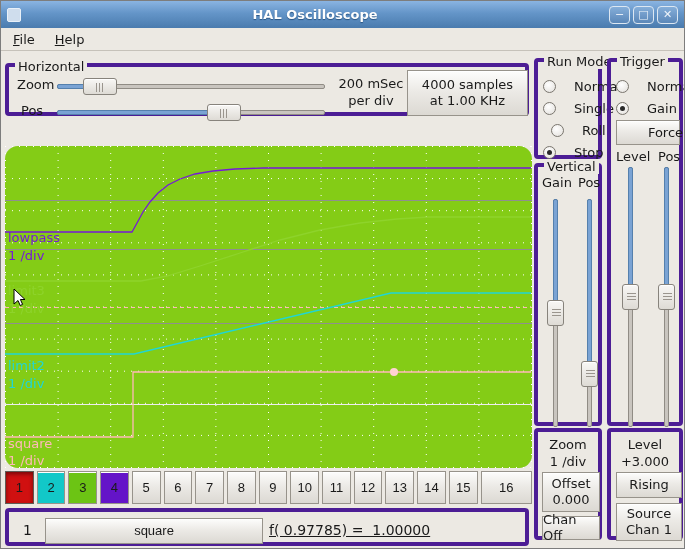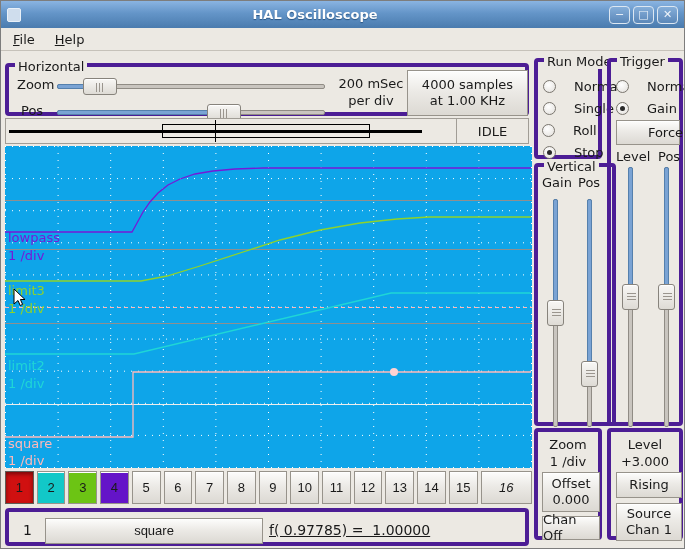--- a/index.html
+++ b/index.html
@@ -56,26 +56,26 @@
 
   
   .recstrip { position:absolute; left:4px; top:117px; width:524px; height:26px; border:1px solid #a19d96; display:flex; background:#ece9e3; }
   .recview { position:relative; flex:1; }
   .rec-line { position:absolute; left:3px; width:413px; top:11px; height:3px; background:#000; }
   .rec-window { position:absolute; left:156px; width:208px; top:5px; height:14px; border:1px solid #000; }
   .rec-tick { position:absolute; left:209px; top:1px; width:1px; height:22px; background:#000; }
   .idle-cell { width:72px; border-left:1px solid #a19d96; display:flex; align-items:center; justify-content:center; font-size:13px; }
 
   
-  .scope { position:absolute; left:4px; top:145px; width:527px; height:322px; background:#0ea5e9; }
+  .scope { position:absolute; left:4px; top:145px; width:527px; height:322px; background:#84cc16;border-radius:13px; }
 
   
   .chanrow { position:absolute; left:4px; top:470px; width:527px; height:33px; display:flex; gap:3px; }
   .chanbtn { flex:1; font-size:13px; }
-  .chanbtn:last-child { flex:1.85;font-style:italic; }
+  .chanbtn:last-child { flex:1.85; }
   .chanbtn.active { box-shadow:inset 0 2px 4px rgba(0,0,0,.45); border-color:#5f5b55; }
 
   
   .selchan-num { position:absolute; left:14px; top:10px; font-size:14px; }
   .selchan-btn { position:absolute; left:36px; top:6px; width:218px; height:26px; }
   .selchan-readout { position:absolute; left:260px; top:10px; font-size:14px; white-space:pre;text-decoration:underline; }
 
   .lbl { position:absolute; font-size:13px; white-space:nowrap; }
   .small-txt { font-size:13px; line-height:17px; text-align:center; }
 </style>
@@ -120,28 +120,20 @@
     <div class="small-txt" style="position:absolute; left:326px; top:8px; width:72px;">
       <div>200 mSec</div>
       <div>per div</div>
     </div>
     <div class="gbtn" style="position:absolute; left:398px; top:3px; width:121px; height:46px;">
       <div>4000 samples</div>
       <div>at 1.00 KHz</div>
     </div>
   </div>
 
-  <div class="recstrip">
-    <div class="recview">
-      <div class="rec-line"></div>
-      <div class="rec-window"></div>
-      <div class="rec-tick"></div>
-    </div>
-    <div class="idle-cell">IDLE</div>
-  </div>
 
   <div class="scope">
     <svg id="scope-svg" width="527" height="322" viewBox="0 0 527 322">
         <line x1="0.5" y1="0" x2="0.5" y2="322" stroke="#ffffff" stroke-width="1" stroke-dasharray="1 6"></line>
         <line x1="53.1" y1="0" x2="53.1" y2="322" stroke="#ffffff" stroke-width="1" stroke-dasharray="1 6"></line>
         <line x1="105.7" y1="0" x2="105.7" y2="322" stroke="#ffffff" stroke-width="1" stroke-dasharray="1 6"></line>
         <line x1="158.3" y1="0" x2="158.3" y2="322" stroke="#ffffff" stroke-width="1" stroke-dasharray="1 6"></line>
         <line x1="210.9" y1="0" x2="210.9" y2="322" stroke="#ffffff" stroke-width="1" stroke-dasharray="1 6"></line>
         <line x1="263.5" y1="0" x2="263.5" y2="322" stroke="#ffffff" stroke-width="1" stroke-dasharray="1 6"></line>
         <line x1="316.1" y1="0" x2="316.1" y2="322" stroke="#ffffff" stroke-width="1" stroke-dasharray="1 6"></line>
@@ -210,31 +202,31 @@
   <div class="frame" style="left:533px; top:57px; width:68px; height:101px;">
     <span class="legend">Run Mode</span>
     <div class="radio-row" style="left:5px; top:17px;">
       <span class="radio"></span>
       <span>Normal</span>
     </div>
     <div class="radio-row" style="left:5px; top:39px;">
       <span class="radio"></span>
       <span>Single</span>
     </div>
-    <div class="radio-row" style="left:4px; top:61px;">
+    <div class="radio-row" style="left:13px; top:61px;">
       <span class="radio"></span>
       <span>Roll</span>
     </div>
     <div class="radio-row" style="left:5px; top:83px;">
       <span class="radio on"></span>
       <span>Stop</span>
     </div>
   </div>
 
-  <div class="frame" style="left:533px; top:162px; width:82px; height:263px;">
+  <div class="frame" style="left:533px; top:162px; width:68px; height:263px;">
     <span class="legend">Vertical</span>
     <span class="lbl" style="left:4px; top:8px;">Gain</span>
     <span class="lbl" style="left:40px; top:8px;">Pos</span>
     <div class="vslider" style="left:9px; top:32px; height:228px;">
       <div class="track"></div>
         <div class="fill" style="height: 114px;"></div>
       <div class="handle" style="top: 101px;">
           <div class="grip"></div>
         </div>
     </div>

